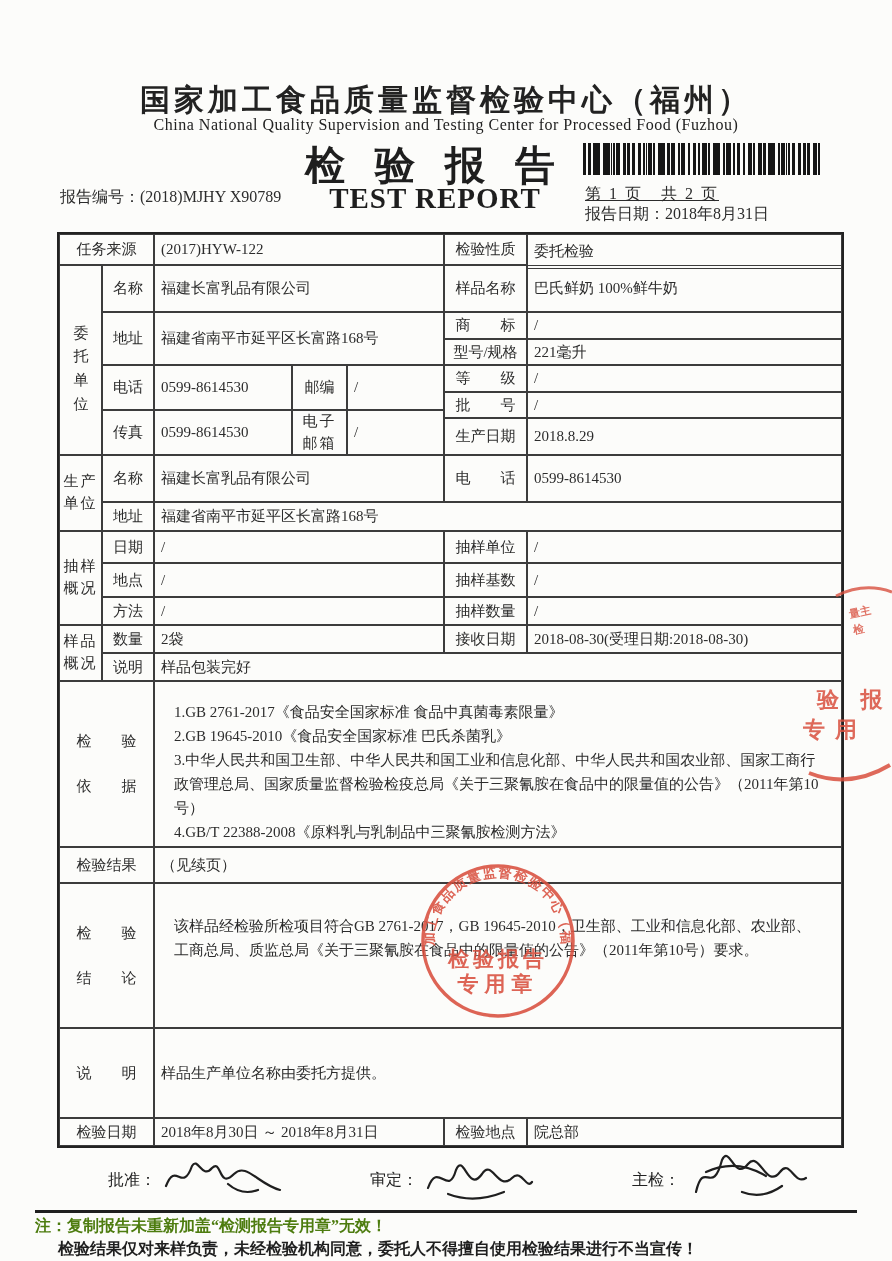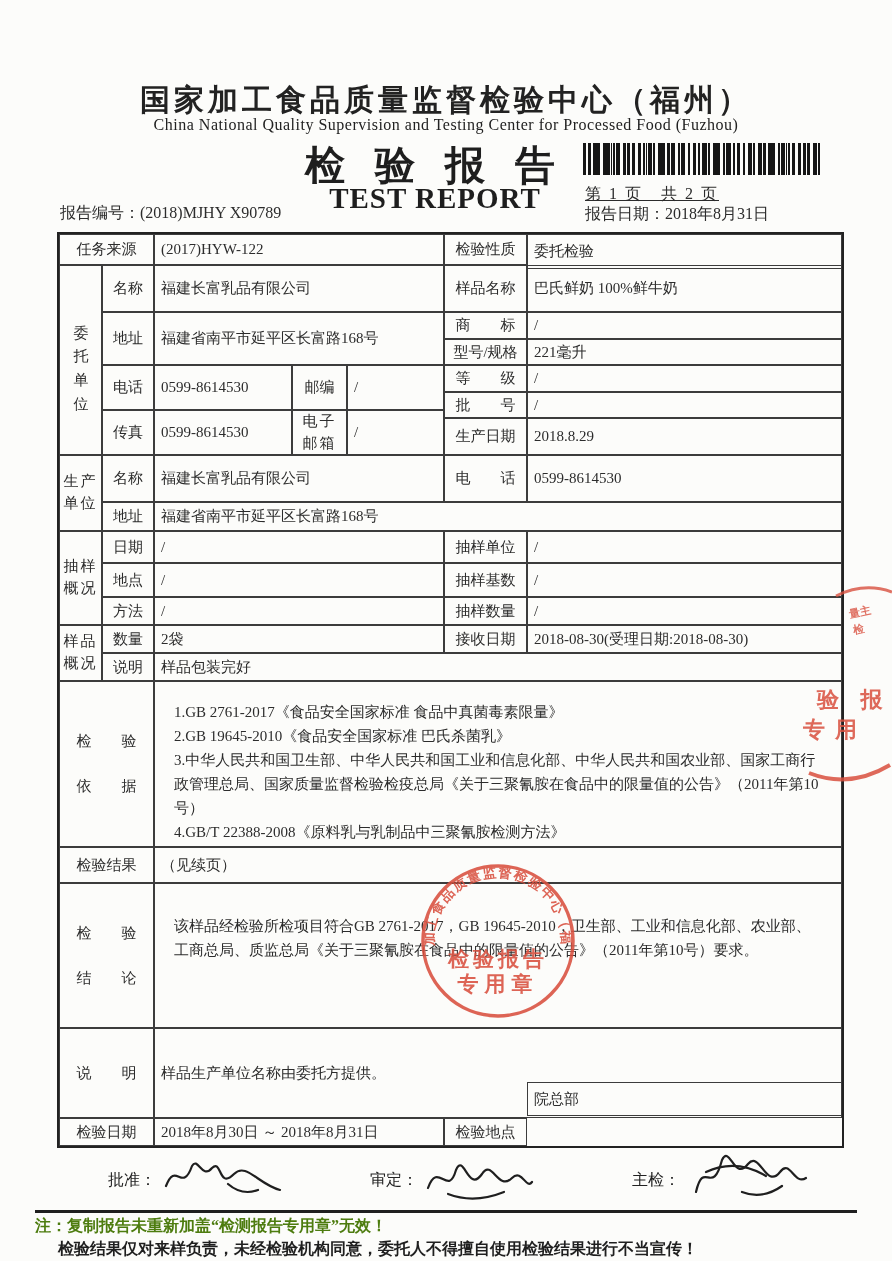--- a/index.html
+++ b/index.html
@@ -10,21 +10,21 @@
   .orgcn{top:80px;font-size:30px;font-weight:bold;letter-spacing:4px;color:#222;}
   .orgen{top:116px;font-size:16px;font-weight:normal;letter-spacing:.5px;color:#222;}
   .titcn{top:138px;left:280px;width:310px;font-size:40px;font-weight:bold;letter-spacing:10px;color:#1e1e1e;text-align:center;}
   .titen{top:182px;left:290px;width:290px;font-size:29px;font-weight:bold;letter-spacing:1px;color:#1e1e1e;text-align:center;font-family:"Liberation Serif",serif;}
   .barcode{left:583px;top:143px;width:237px;height:32px;
      background-image:
        repeating-linear-gradient(90deg,#161616 0 2px,transparent 2px 5px),
        repeating-linear-gradient(90deg,#161616 0 1px,transparent 1px 7px),
        repeating-linear-gradient(90deg,#161616 0 3px,transparent 3px 11px);}
   .pginfo{left:585px;top:184px;font-size:16px;letter-spacing:2px;text-decoration:underline;}
-  .rptno{left:60px;top:203px;font-size:16px;}
+  .rptno{left:60px;top:187px;font-size:16px;}
   .rptdate{left:585px;top:204px;font-size:16px;}
   #tbl{position:absolute;left:57px;top:232px;width:783px;height:912px;border:2.5px solid #222;box-sizing:content-box;}
   .c{position:absolute;box-sizing:border-box;border:1.6px solid #3c3c3c;display:flex;align-items:center;
      padding:1px 6px;overflow:hidden;font-size:15px;line-height:1.25;color:#2c2c2c;}
   .l{justify-content:center;text-align:center;padding:1px 2px;}
   .v{justify-content:flex-start;}
   .blk{display:block;padding:8px 19px;line-height:1.6;}
   .vg{justify-content:center;writing-mode:vertical-lr;text-orientation:upright;letter-spacing:24px;padding:10px 0;}
   .vg2 span{display:block;width:34px;margin:0 auto;text-align:left;letter-spacing:2px;line-height:1.45;}
   .two{flex-direction:column;justify-content:center;gap:26px;}
@@ -140,21 +140,21 @@
       <span>结　　论</span>
     </div>
     <div class="c blk" style="left:95px;top:649px;width:688px;height:145px;padding-top:30px">该样品经检验所检项目符合GB 2761-2017，GB 19645-2010，卫生部、工业和信息化部、农业部、工商总局、质监总局《关于三聚氰胺在食品中的限量值的公告》（2011年第10号）要求。</div>
 
     <div class="c l" style="left:0;top:794px;width:95px;height:90px">说　　明</div>
     <div class="c v" style="left:95px;top:794px;width:688px;height:90px">样品生产单位名称由委托方提供。</div>
 
     <div class="c l" style="left:0;top:884px;width:95px;height:28px">检验日期</div>
     <div class="c v" style="left:95px;top:884px;width:290px;height:28px">2018年8月30日 ～ 2018年8月31日</div>
     <div class="c l" style="left:385px;top:884px;width:83px;height:28px">检验地点</div>
-    <div class="c v" style="left:468px;top:848px;width:315px;height:34px">院总部</div>
+    <div class="c v" style="left:468px;top:884px;width:315px;height:28px">院总部</div>
   </div>
 
   <svg class="abs stamp-svg" style="left:417px;top:860px;opacity:.88" width="162" height="162" viewBox="0 0 162 162">
     <circle cx="81" cy="81" r="75" fill="none" stroke="#d9503f" stroke-width="3.5"></circle>
     <defs>
         <path id="ringArc" d="M 17,81 A 64,64 0 0 1 145,81"></path>
       </defs>
     <text fill="#d9503f" font-size="13.5" letter-spacing="1.5" font-weight="bold">
       <textPath href="#ringArc" startOffset="50%" text-anchor="middle">国家加工食品质量监督检验中心（福州）</textPath>
     </text>

